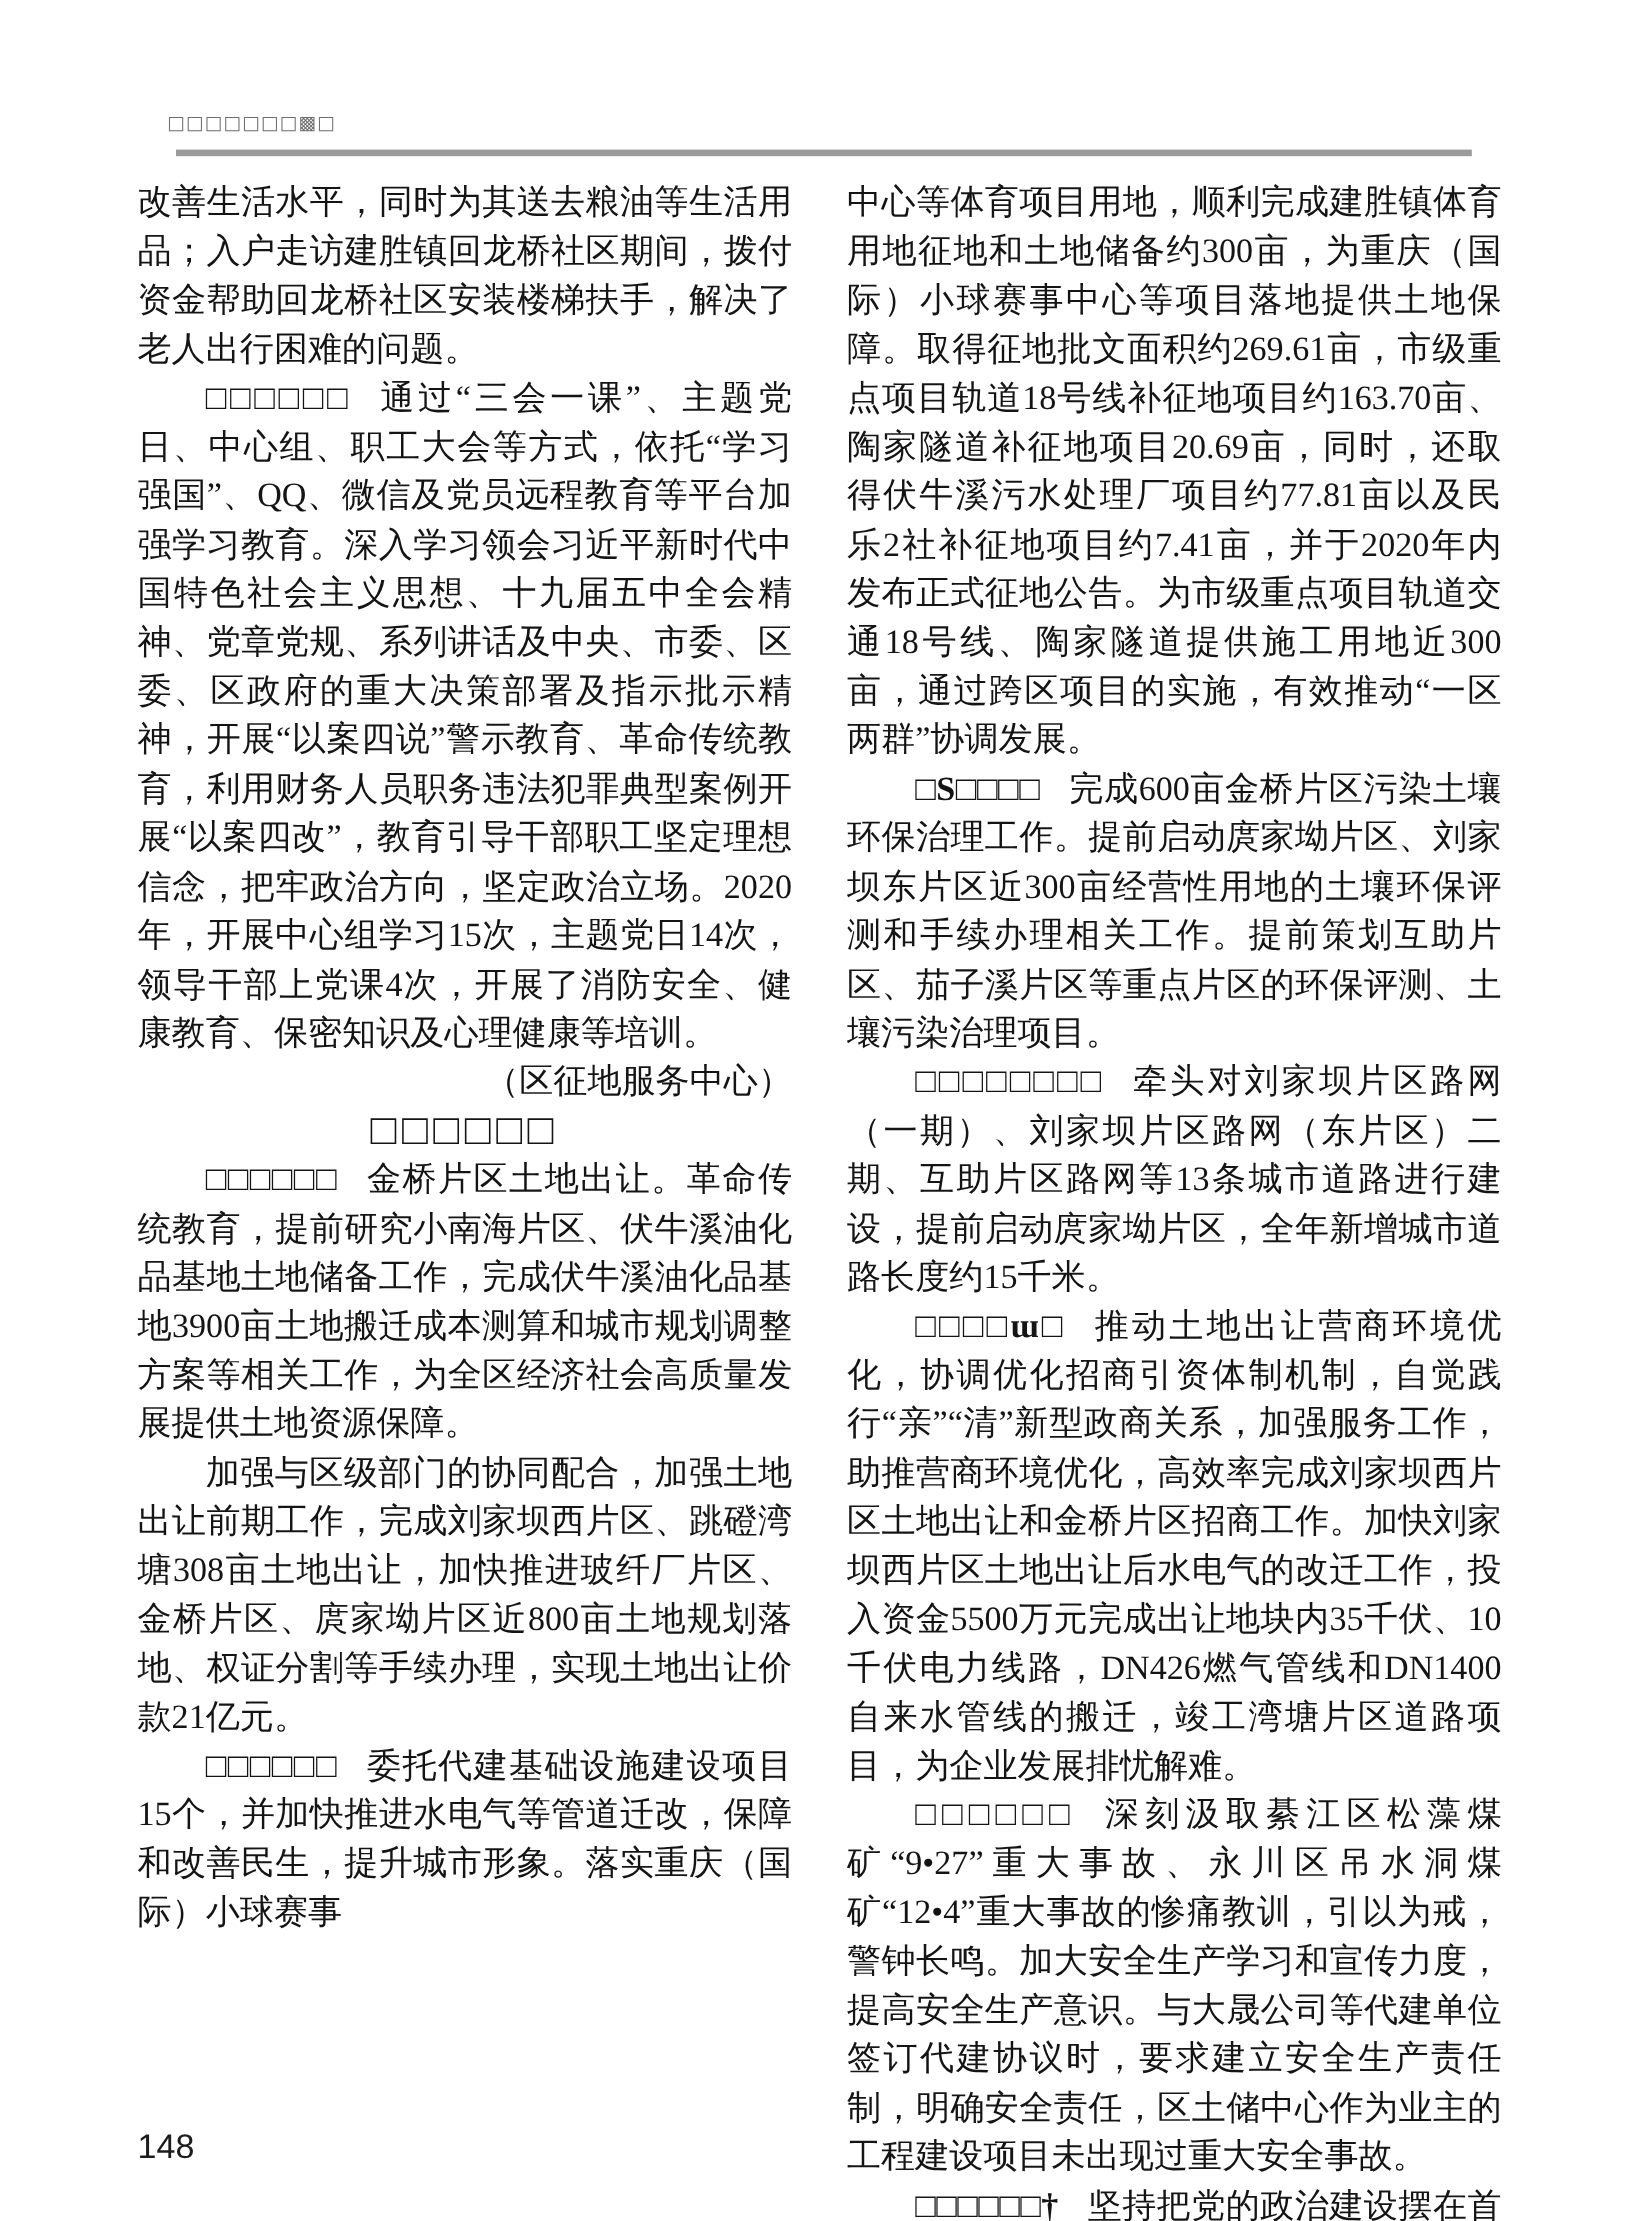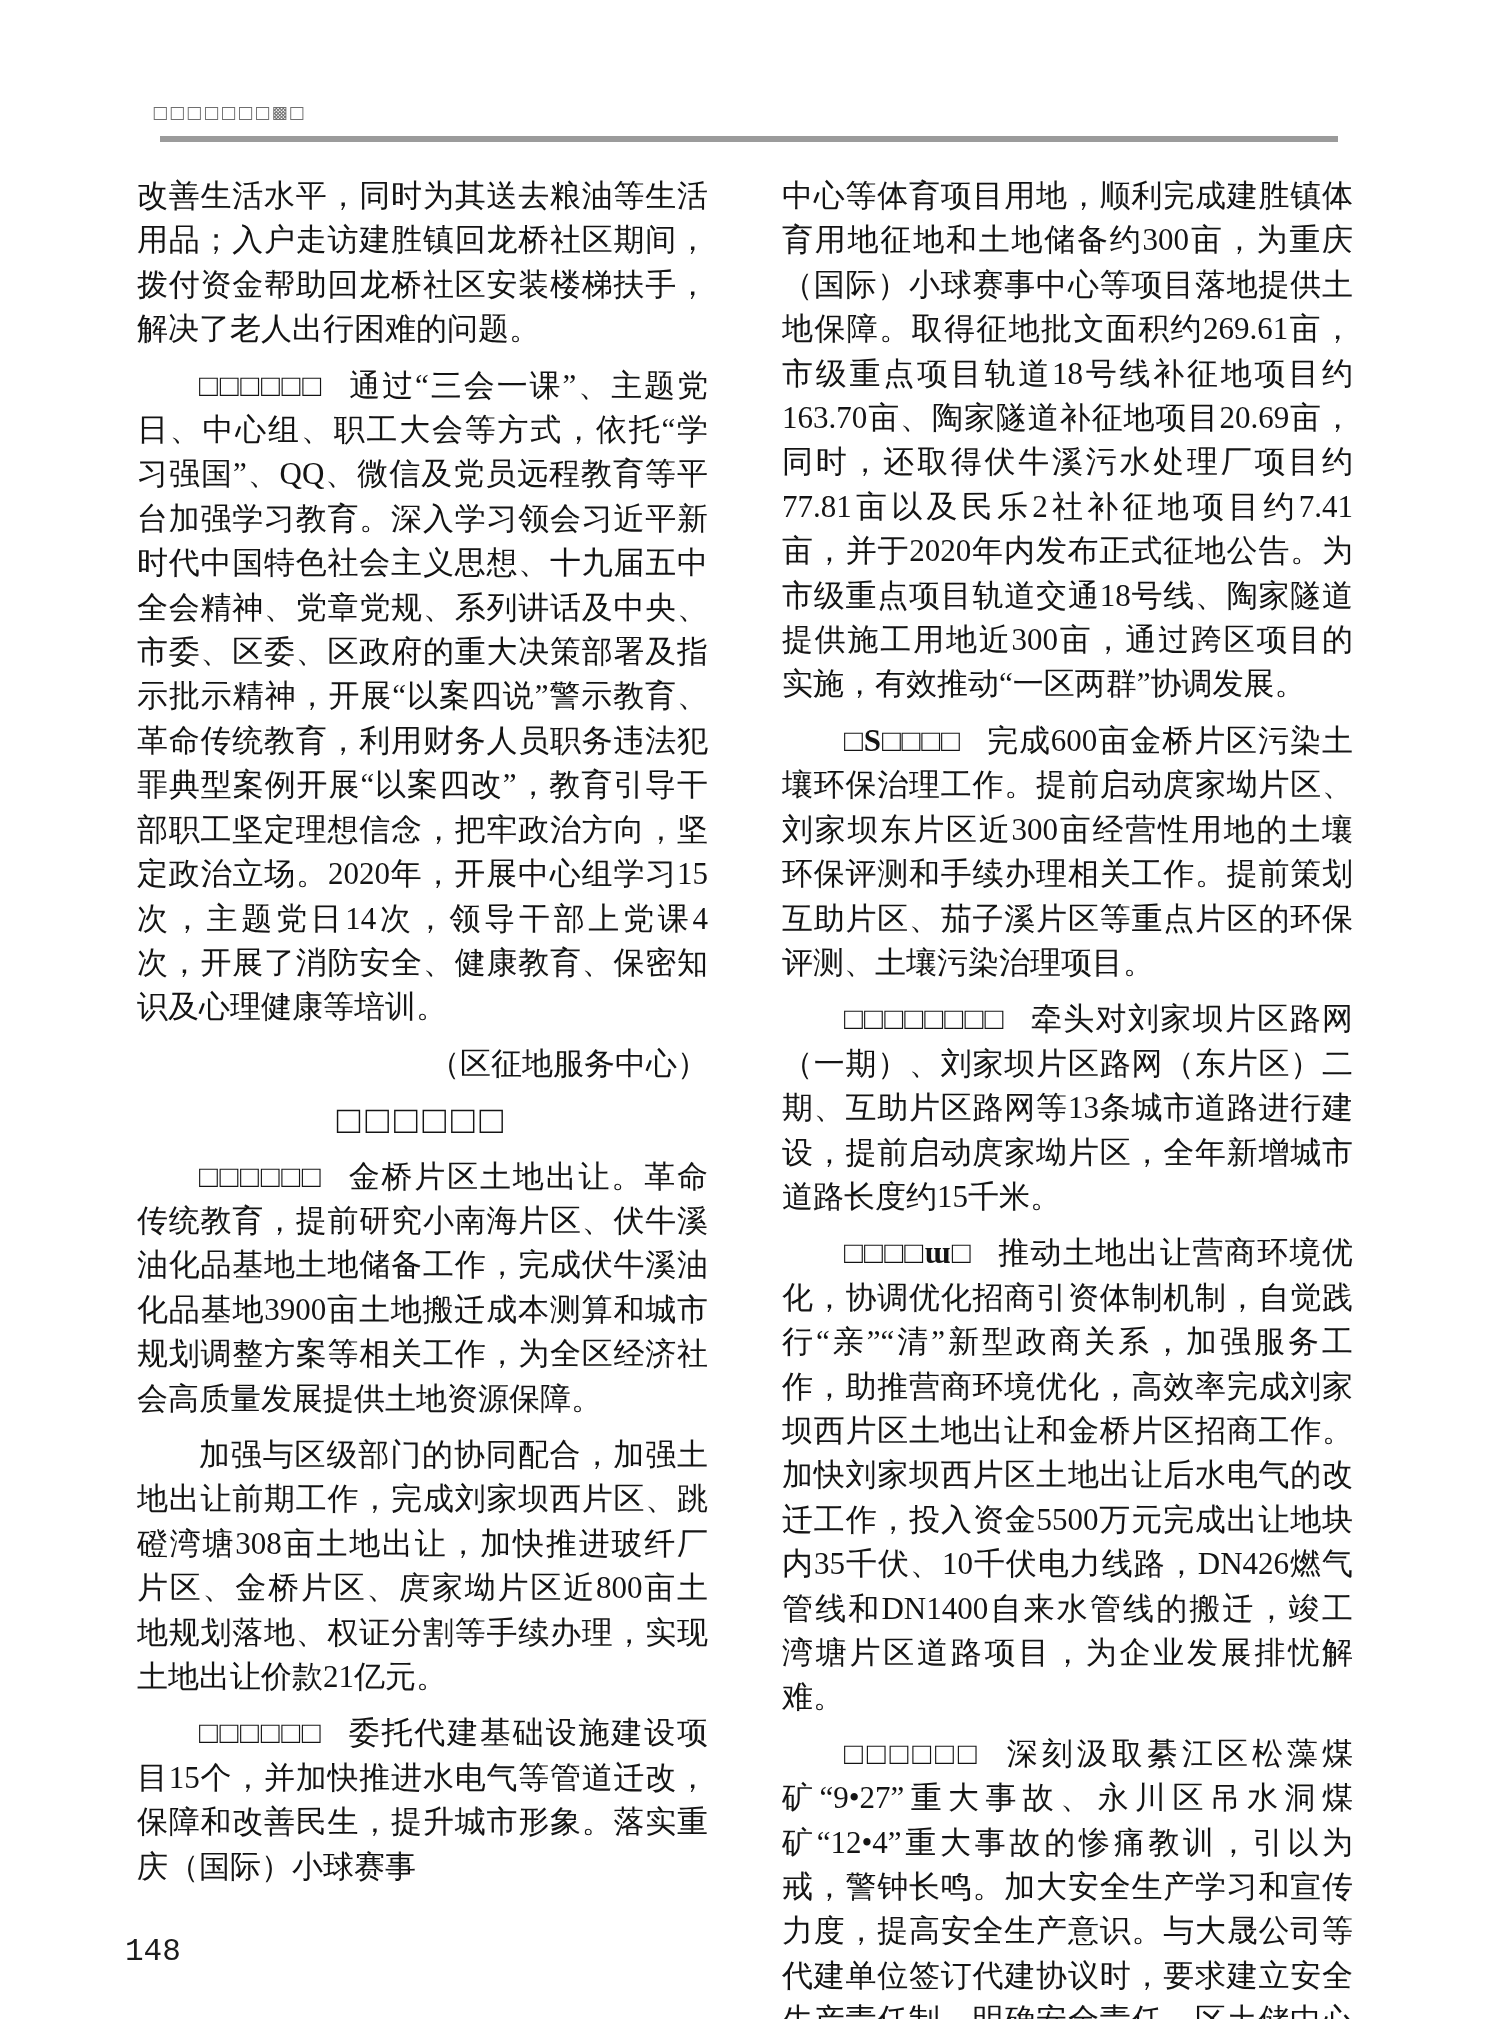--- a/index.html
+++ b/index.html
@@ -18,32 +18,32 @@
     background:#9b9b9b;
   }
   .content{
     position:absolute;top:162px;left:125px;width:1240px;
     display:flex;gap:50px;
   }
   .col{
     width:595px;font-size:31px;line-height:44.4px;
     text-align:justify;
   }
-  .col p{margin:12px;}
+  .col p{margin:0;}
   .gap-before{margin-top:44px;}
   .indent{text-indent:2em;}
   .entry-head{font-weight:bold;margin-right:0.85em;}
   .signature{text-align:right;text-indent:0;font-family:Liberation Serif, serif;}
   .section-heading{
     text-align:center;font-weight:bold;font-size:39px;
     margin:48px 0 42px;letter-spacing:5px;text-indent:0;
   }
   .pagenum{
     position:absolute;left:125px;top:1934px;
-    font-family:Liberation Mono, monospace;
+    font-family:Liberation Sans, sans-serif;
     font-size:31px;color:#1c1c1c;text-align:center;
   }
 </style>
 </head>
 <body>
 
 <div class="running-head">□□□□□□□▩□</div>
 <div class="head-rule"></div>
 
 <div class="content">

